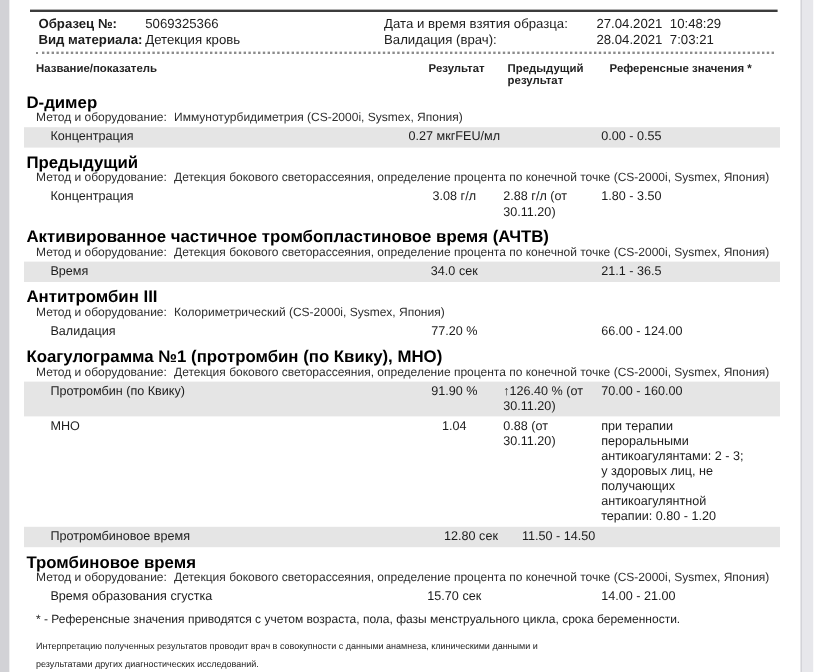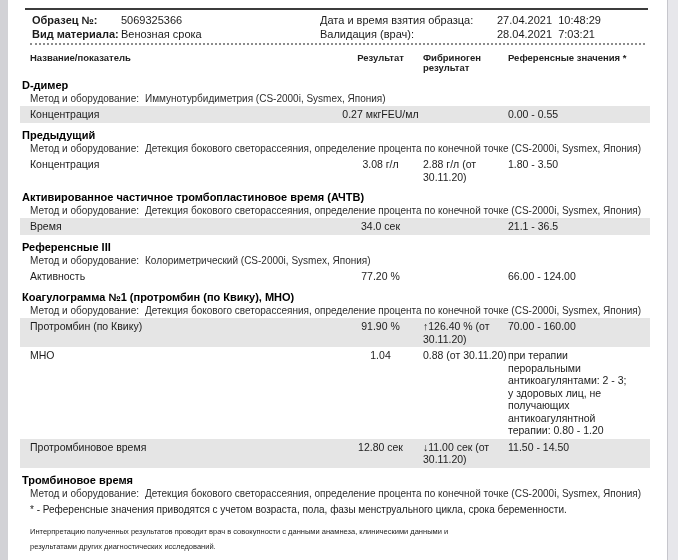--- a/index.html
+++ b/index.html
@@ -22,25 +22,25 @@
   
   .trow { display:flex; margin-left:12px; width:630px; }
   .c1 { width:318px; padding-left:10px; }
   .c2 { width:85px;text-align:center; }
   .c3 { width:85px; }
   .c4 { width:142px; padding-right:16px; }
 
   .colhead { margin-top:6px; font-size:9.5px; font-weight:bold; line-height:10px; color:#222; }
   .colhead .cell { padding-top:2px; }
 
-  .section-title { margin:5px 0 0 14px; font-size:11px; font-weight:bold; line-height:14px; color:#000; }
+  .section-title { margin:5px 0 0 14px; font-size:14px; font-weight:bold; line-height:14px; color:#000; }
   .method { margin:2px 0 0 22px; font-size:10px; line-height:10px; color:#2e2e2e; }
   .method .m-label { margin-right:6px; }
   .rows { margin-top:2px; }
-  .data-row { font-size:10.5px; line-height:13px; padding:2px 0; }
+  .data-row { font-size:10.5px; line-height:13px; padding:2px 12px; }
   .data-row.shaded { background:#e5e5e5; }
   .data-row .c3, .data-row .c4 { line-height:12.5px; }
 
   
   .footnote { margin:6px 0 0 22px; font-size:10px; line-height:10px; color:#222; }
   .interpretation { margin:9px 22px 0 22px; font-size:7.5px; line-height:15px; max-width:460px; color:#222; }
 </style>
 </head>
 <body>
 
@@ -52,32 +52,32 @@
 
     <div class="hdr">
       <div class="hrow">
         <span class="hl">Образец №:</span>
         <span class="hv">5069325366</span>
         <span class="hrl">Дата и время взятия образца:</span>
         <span class="hrv">27.04.2021  10:48:29</span>
       </div>
       <div class="hrow">
         <span class="hl">Вид материала:</span>
-        <span class="hv">Венозная срока</span>
+        <span class="hv">Детекция кровь</span>
         <span class="hrl">Валидация (врач):</span>
         <span class="hrv">28.04.2021  7:03:21</span>
       </div>
     </div>
 
     <div class="dotted"></div>
 
     <div class="trow colhead">
       <span class="c1 cell">Название/показатель</span>
       <span class="c2 cell">Результат</span>
-      <span class="c3 cell">Фибриноген результат</span>
+      <span class="c3 cell">Предыдущий результат</span>
       <span class="c4 cell">Референсные значения *</span>
     </div>
 
     <div>
   <div class="section">
     <div class="section-title">D-димер</div>
     <div class="method">
       <span class="m-label">Метод и оборудование:</span><span>Иммунотурбидиметрия (CS-2000i, Sysmex, Япония)</span>
     </div>
     <div class="rows">
@@ -114,27 +114,27 @@
   <div class="trow data-row shaded">
     <span class="c1">Время</span>
     <span class="c2">34.0 сек</span>
     <span class="c3"></span>
     <span class="c4">21.1 - 36.5</span>
   </div>
 </div>
   </div>
 
   <div class="section">
-    <div class="section-title">Референсные III</div>
+    <div class="section-title">Антитромбин III</div>
     <div class="method">
       <span class="m-label">Метод и оборудование:</span><span>Колориметрический (CS-2000i, Sysmex, Япония)</span>
     </div>
     <div class="rows">
   <div class="trow data-row">
-    <span class="c1">Активность</span>
+    <span class="c1">Валидация</span>
     <span class="c2">77.20 %</span>
     <span class="c3"></span>
     <span class="c4">66.00 - 124.00</span>
   </div>
 </div>
   </div>
 
   <div class="section">
     <div class="section-title">Коагулограмма №1 (протромбин (по Квику), МНО)</div>
     <div class="method">
@@ -151,31 +151,38 @@
   <div class="trow data-row">
     <span class="c1">МНО</span>
     <span class="c2">1.04</span>
     <span class="c3">0.88 (от 30.11.20)</span>
     <span class="c4">при терапии пероральными антикоагулянтами: 2 - 3; у здоровых лиц, не получающих антикоагулянтной терапии: 0.80 - 1.20</span>
   </div>
 
   <div class="trow data-row shaded">
     <span class="c1">Протромбиновое время</span>
     <span class="c2">12.80 сек</span>
-    <span class="c3">↓11.00 сек (от 30.11.20)</span>
     <span class="c4">11.50 - 14.50</span>
   </div>
 </div>
   </div>
 
   <div class="section">
     <div class="section-title">Тромбиновое время</div>
     <div class="method">
       <span class="m-label">Метод и оборудование:</span><span>Детекция бокового светорассеяния, определение процента по конечной точке (CS-2000i, Sysmex, Япония)</span>
     </div>
+    <div class="rows">
+  <div class="trow data-row">
+    <span class="c1">Время образования сгустка</span>
+    <span class="c2">15.70 сек</span>
+    <span class="c3"></span>
+    <span class="c4">14.00 - 21.00</span>
+  </div>
+</div>
   </div>
 </div>
 
     <div class="footnote">* - Референсные значения приводятся с учетом возраста, пола, фазы менструального цикла, срока беременности.</div>
     <div class="interpretation">Интерпретацию полученных результатов проводит врач в совокупности с данными анамнеза, клиническими данными и результатами других диагностических исследований.</div>
 
   </div>
 </div>
 
 </body></html>

